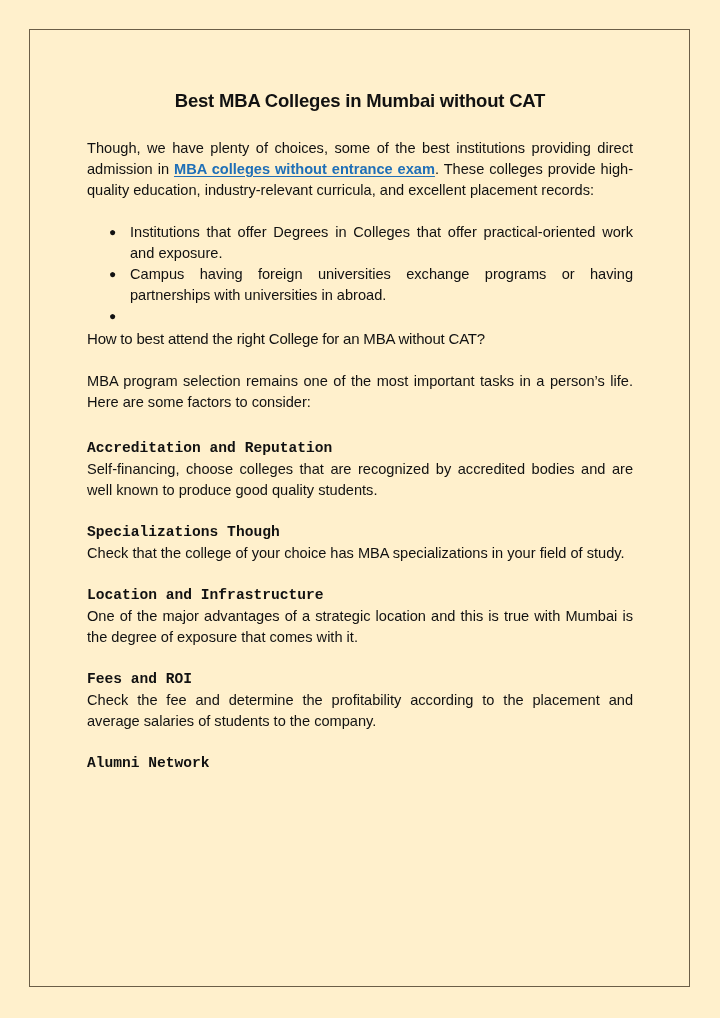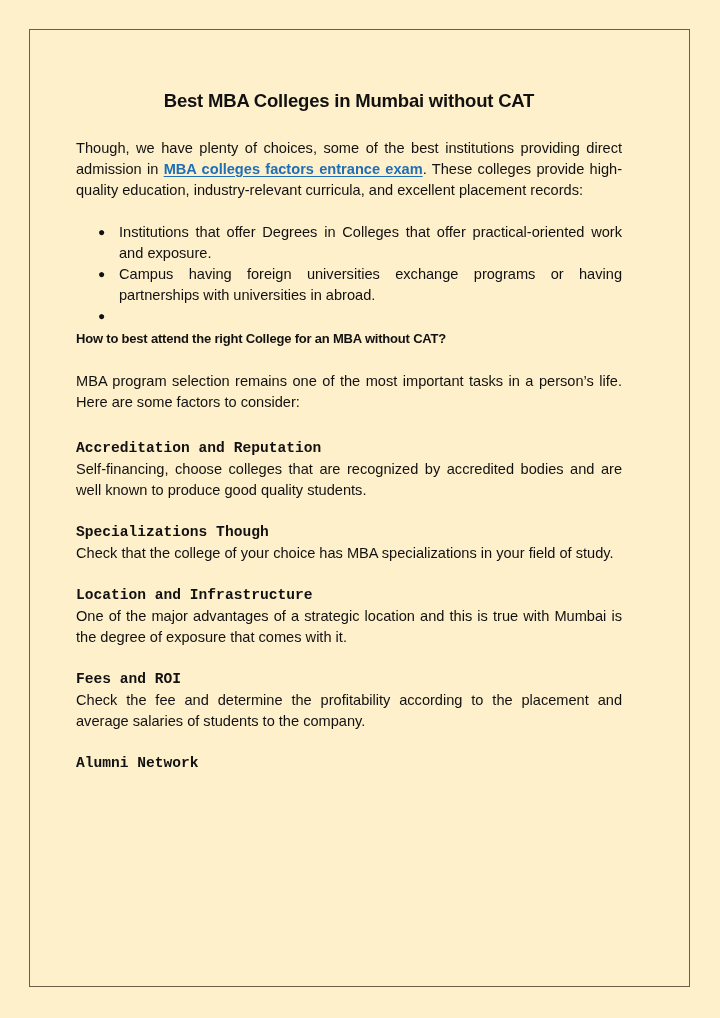--- a/index.html
+++ b/index.html
@@ -19,21 +19,21 @@
       position: absolute;
       left: 29px;
       top: 29px;
       width: 661px;
       height: 958px;
       border: 1px solid #6b5e47;
       box-sizing: border-box;
     }
     .content {
       position: absolute;
-      left: 76px;
+      left: 87px;
       top: 88px;
       width: 546px;
       font-size: 14.6px;
       line-height: 21px;
     }
     h1 {
       font-size: 18.5px;
       font-weight: bold;
       text-align: center;
       margin: 0 0 24px 0;
@@ -61,43 +61,43 @@
       padding-left: 43px;
       text-align: justify;
     }
     .bullet {
       position: absolute;
       left: 22px;
       top: 0;
       font-size: 12px;
     }
     h2 {
-      font-size: 13px;
-      font-weight: bold;
+      font-size: 15px;
+      font-weight: normal;
       margin: 0 0 20px 0;
       line-height: 24px;
       letter-spacing: -0.2px;
     }
     .lead { margin-bottom: 25px; }
     .factor { margin-bottom: 21px; }
     .factor-title {
       font-weight: bold;
       display: block;
       font-family: Liberation Mono, monospace;
     }
   </style>
 </head>
 <body>
 
 <div class="page-frame"></div>
 
 <div class="content">
   <h1>Best MBA Colleges in Mumbai without CAT</h1>
 
-  <p class="intro"><span>Though, we have plenty of choices, some of the best institutions providing direct admission in </span><a class="link" href="#">MBA colleges factors entrance exam</a><span>. These colleges provide high-quality education, industry-relevant curricula, and excellent placement records:</span></p>
+  <p class="intro"><span>Though, we have plenty of choices, some of the best institutions providing direct admission in </span><a class="link" href="#">MBA colleges without entrance exam</a><span>. These colleges provide high-quality education, industry-relevant curricula, and excellent placement records:</span></p>
 
   <ul>
     <li><span class="bullet">●</span><span>Institutions that offer Degrees in Colleges that offer practical-oriented work and exposure.</span></li>
     <li><span class="bullet">●</span><span>Campus having foreign universities exchange programs or having partnerships with universities in abroad.</span></li>
     <li><span class="bullet">●</span></li>
   </ul>
 
   <h2>How to best attend the right College for an MBA without CAT?</h2>
 
   <p class="lead">MBA program selection remains one of the most important tasks in a person’s life. Here are some factors to consider:</p>

